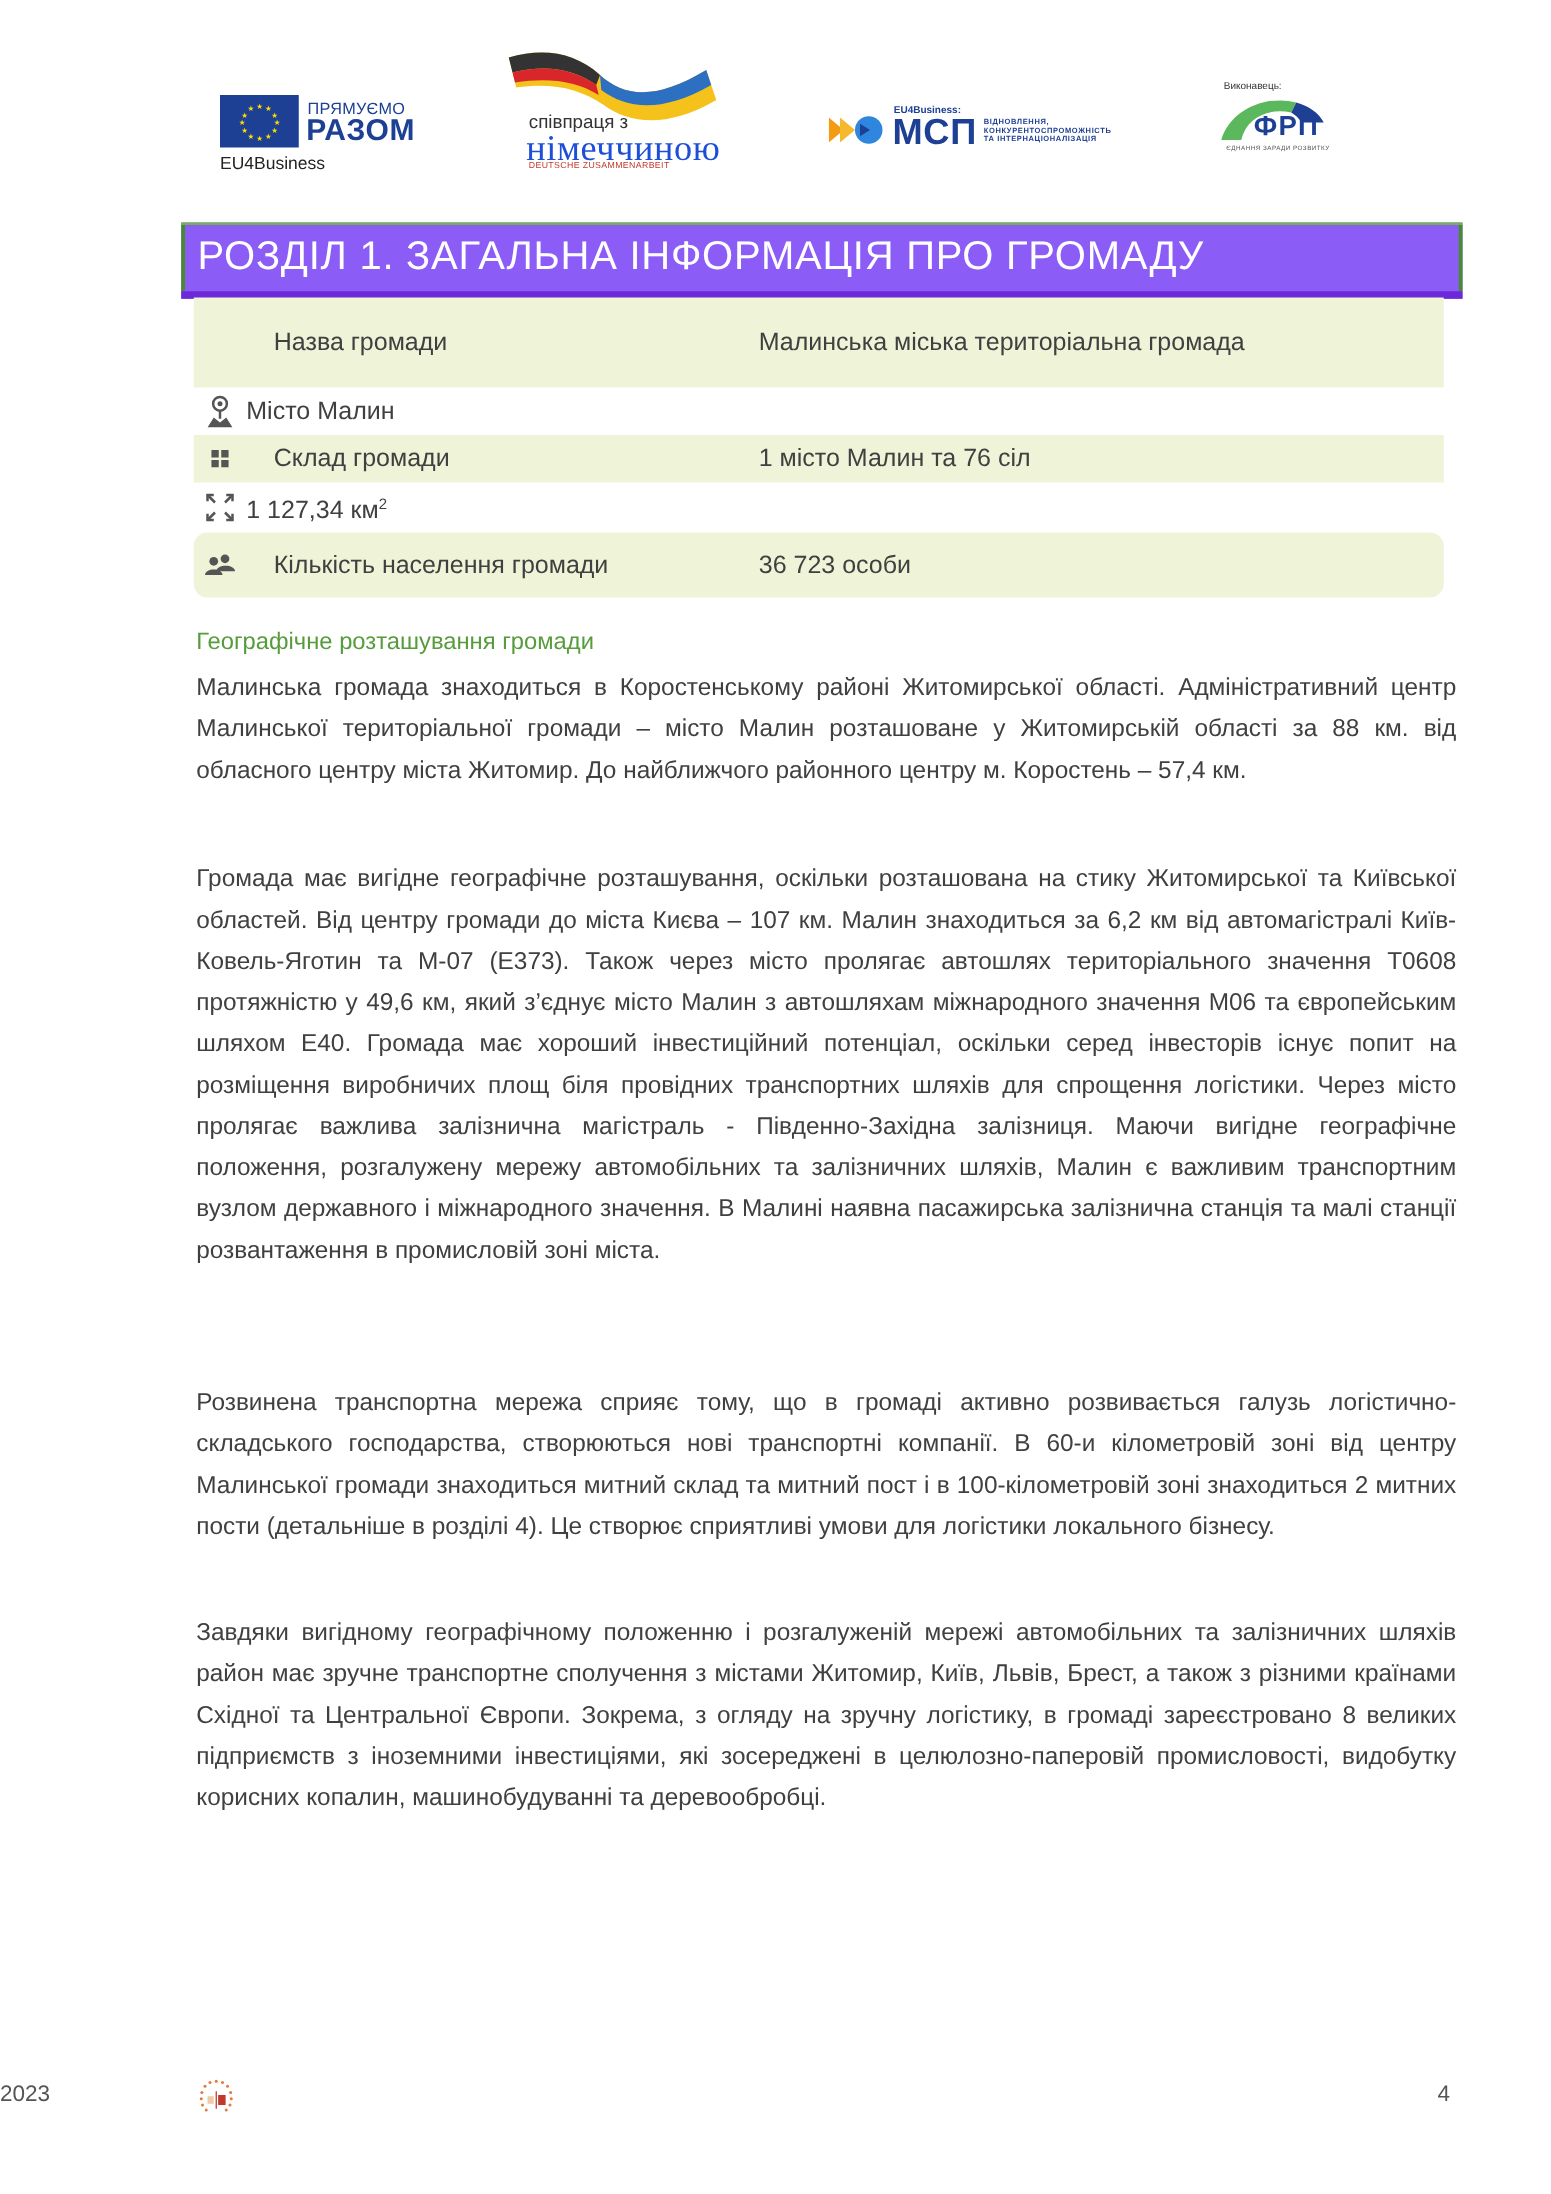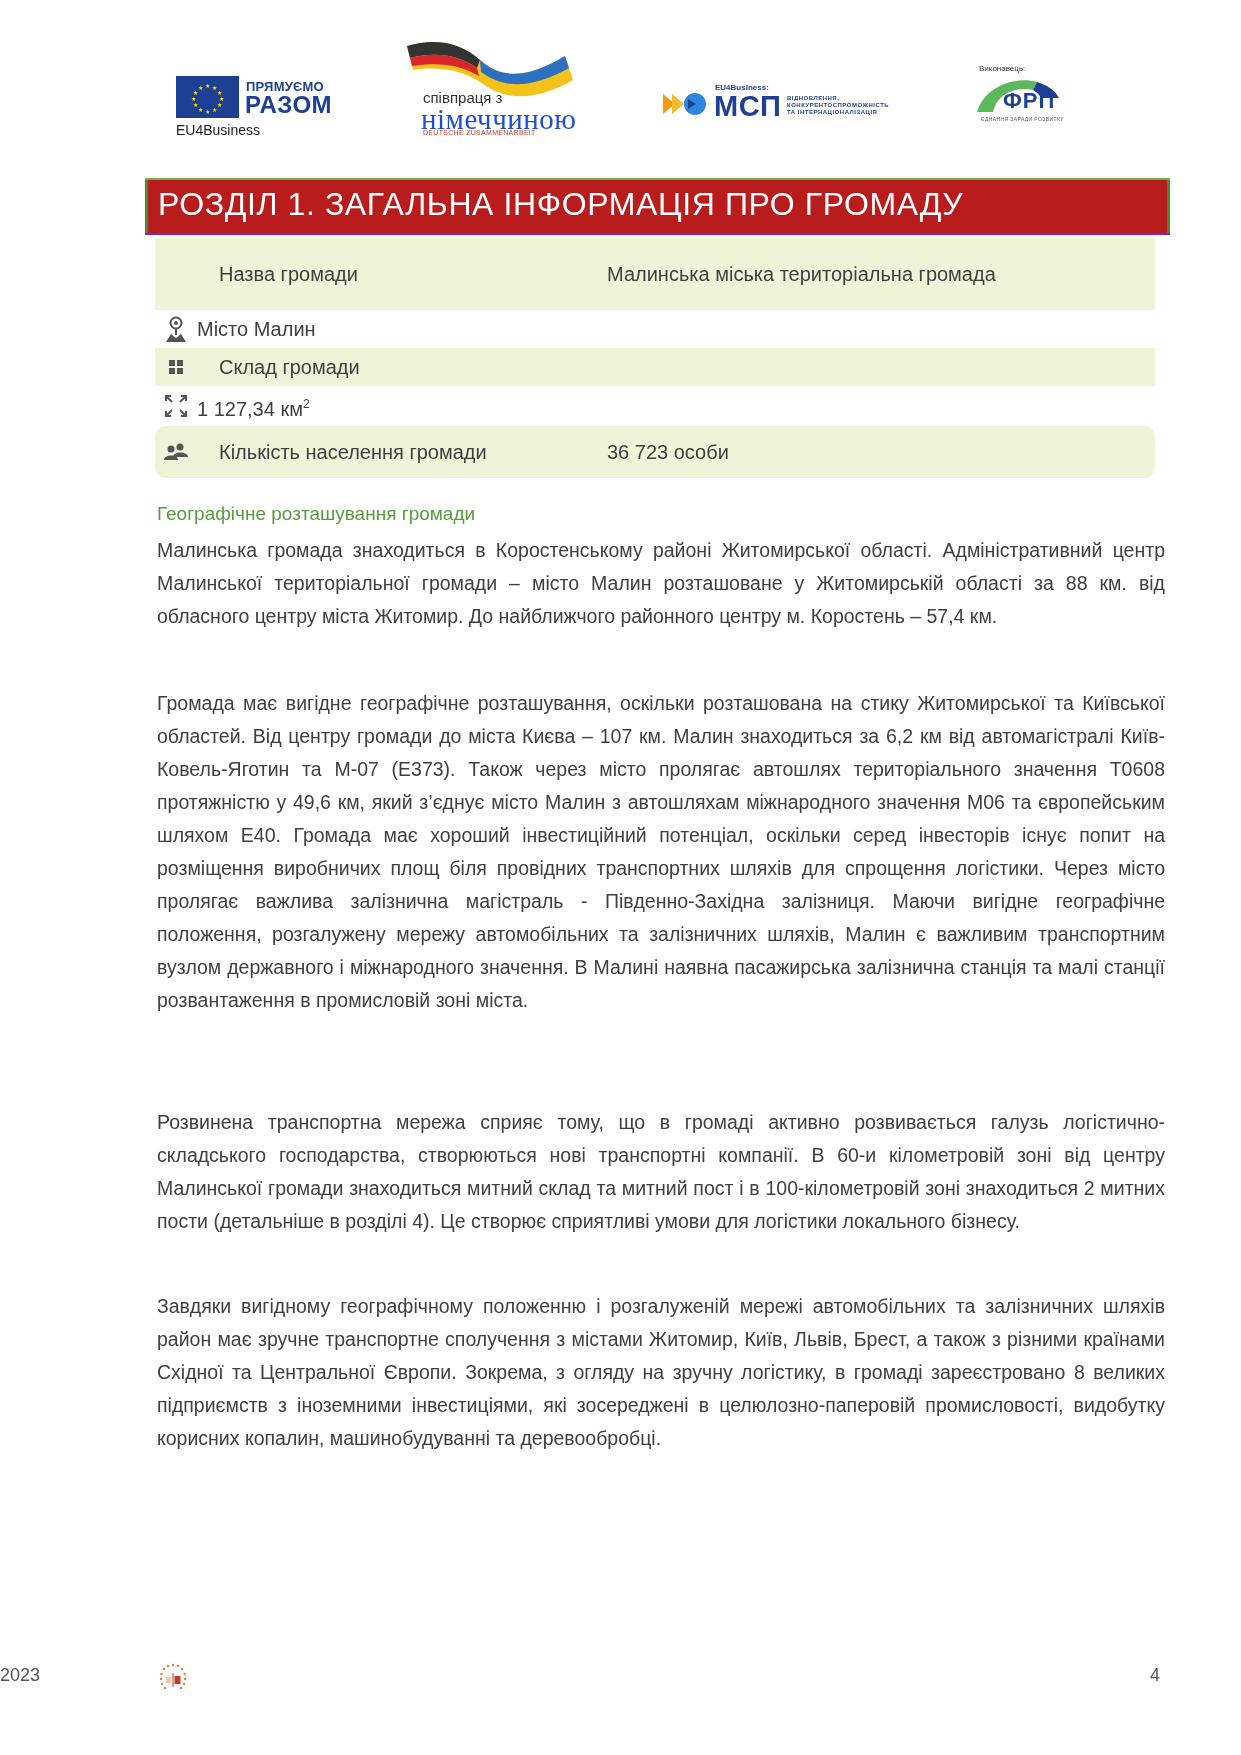--- a/index.html
+++ b/index.html
@@ -4,21 +4,21 @@
 <style>
   html, body { margin: 0; padding: 0; background: #ffffff; }
   body { width: 1241px; height: 1755px; position: relative; overflow: hidden;
          font-family: "Liberation Sans", sans-serif; color: #404040; }
 
   
   .logo { position: absolute; }
   .eu-logo { left: 176px; top: 76px; width: 180px; height: 60px; }
   .eu-flag { position: absolute; left: 0; top: 0; width: 63px; height: 42px; background: #1d3f94; }
   .eu-flag .star { position: absolute; color: #ffde00; font-size: 6px; line-height: 6px; }
-  .eu-text1 { position: absolute; left: 70px; top: 3px; font-weight: bold; color: #1d3f94; font-size: 13px; letter-spacing: 0.2px; }
+  .eu-text1 { position: absolute; left: 70px; top: 3px; font-weight: normal; color: #1d3f94; font-size: 13px; letter-spacing: 0.2px; }
   .eu-text2 { position: absolute; left: 69px; top: 15px; font-weight: bold; color: #1d3f94; font-size: 24px; letter-spacing: 0.5px; }
   .eu-text3 { position: absolute; left: 0; top: 46px; font-size: 14px; color: #222; }
 
   .de-logo { left: 405px; top: 40px; width: 180px; height: 95px; }
   .de-ribbon { position: absolute; left: 0; top: 0; width: 175px; height: 60px; }
   .de-text1 { position: absolute; left: 18px; top: 49px; font-size: 15px; color: #333; }
   .de-text2 { position: absolute; left: 16px; top: 63px; font-family: "Liberation Serif", serif; font-size: 29px; color: #1d4ed8; letter-spacing: 0.5px; }
   .de-text3 { position: absolute; left: 18px; top: 89px; font-size: 7px; color: #c0392b; letter-spacing: 0.3px; }
 
   .msp-logo { left: 663px; top: 83px; width: 240px; height: 40px; }
@@ -28,21 +28,21 @@
   .msp-sub { position: absolute; left: 124px; top: 12px; font-size: 6px; line-height: 7px; color: #1d3f94; font-weight: bold; letter-spacing: 0.5px; }
 
   .frp-logo { left: 975px; top: 64px; width: 110px; height: 66px; }
   .frp-label { position: absolute; left: 4px; top: 0; font-size: 8px; color: #333; }
   .frp-arc { position: absolute; left: 0; top: 12px; width: 90px; height: 36px; }
   .frp-big { position: absolute; left: 28px; top: 24px; font-size: 22px; font-weight: bold; color: #1d3f94; letter-spacing: 1px; }
   .frp-sub { position: absolute; left: 6px; top: 52px; font-size: 5px; color: #555; letter-spacing: 0.4px; }
 
   
   .banner { position: absolute; left: 145px; top: 178px; width: 1025px; height: 53px;
-            background: #b91c1c; border-top: 2px solid #6fb34f; border-bottom: 2px solid #6d28d9;
+            background: #8b5cf6; border-top: 2px solid #6fb34f; border-bottom: 6px solid #6d28d9;
             box-shadow: inset 3px 0 0 #478a30, inset -3px 0 0 #478a30; }
   .banner-title { position: absolute; left: 13px; top: 6px; font-size: 32px; color: #ffffff;
                   letter-spacing: 0.6px; white-space: nowrap; font-weight: normal; }
 
   
   .info-table { position: absolute; left: 155px; top: 238px; width: 1000px; }
   .info-row { display: flex; align-items: center; }
   .info-row.shaded { background: #eff3d7; }
   .info-icon { width: 42px; display: flex; justify-content: center; align-items: center; }
   .info-label { width: 410px; padding-left: 0; font-size: 20px; color: #404040; }
@@ -153,20 +153,21 @@
   <div class="info-row shaded row-2">
     <div class="info-icon">
       <svg width="14" height="14" viewBox="0 0 14 14">
         <rect x="0" y="0" width="6" height="6" fill="#555"></rect>
         <rect x="8" y="0" width="6" height="6" fill="#555"></rect>
         <rect x="0" y="8" width="6" height="6" fill="#555"></rect>
         <rect x="8" y="8" width="6" height="6" fill="#555"></rect>
       </svg>
     </div>
     <div class="info-label" style="padding-left:22px;width:388px">Склад громади</div>
+    <div class="info-value">1 місто Малин та 76 сіл</div>
   </div>
   <div class="info-row row-3">
     <div class="info-icon">
       <svg width="24" height="24" viewBox="0 0 24 24" fill="none" stroke="#555" stroke-width="2">
         <polyline points="2,7 2,2 7,2"></polyline>
           <line x1="2" y1="2" x2="8" y2="8"></line>
         <polyline points="17,2 22,2 22,7"></polyline>
           <line x1="22" y1="2" x2="16" y2="8"></line>
         <polyline points="2,17 2,22 7,22"></polyline>
           <line x1="2" y1="22" x2="8" y2="16"></line>

